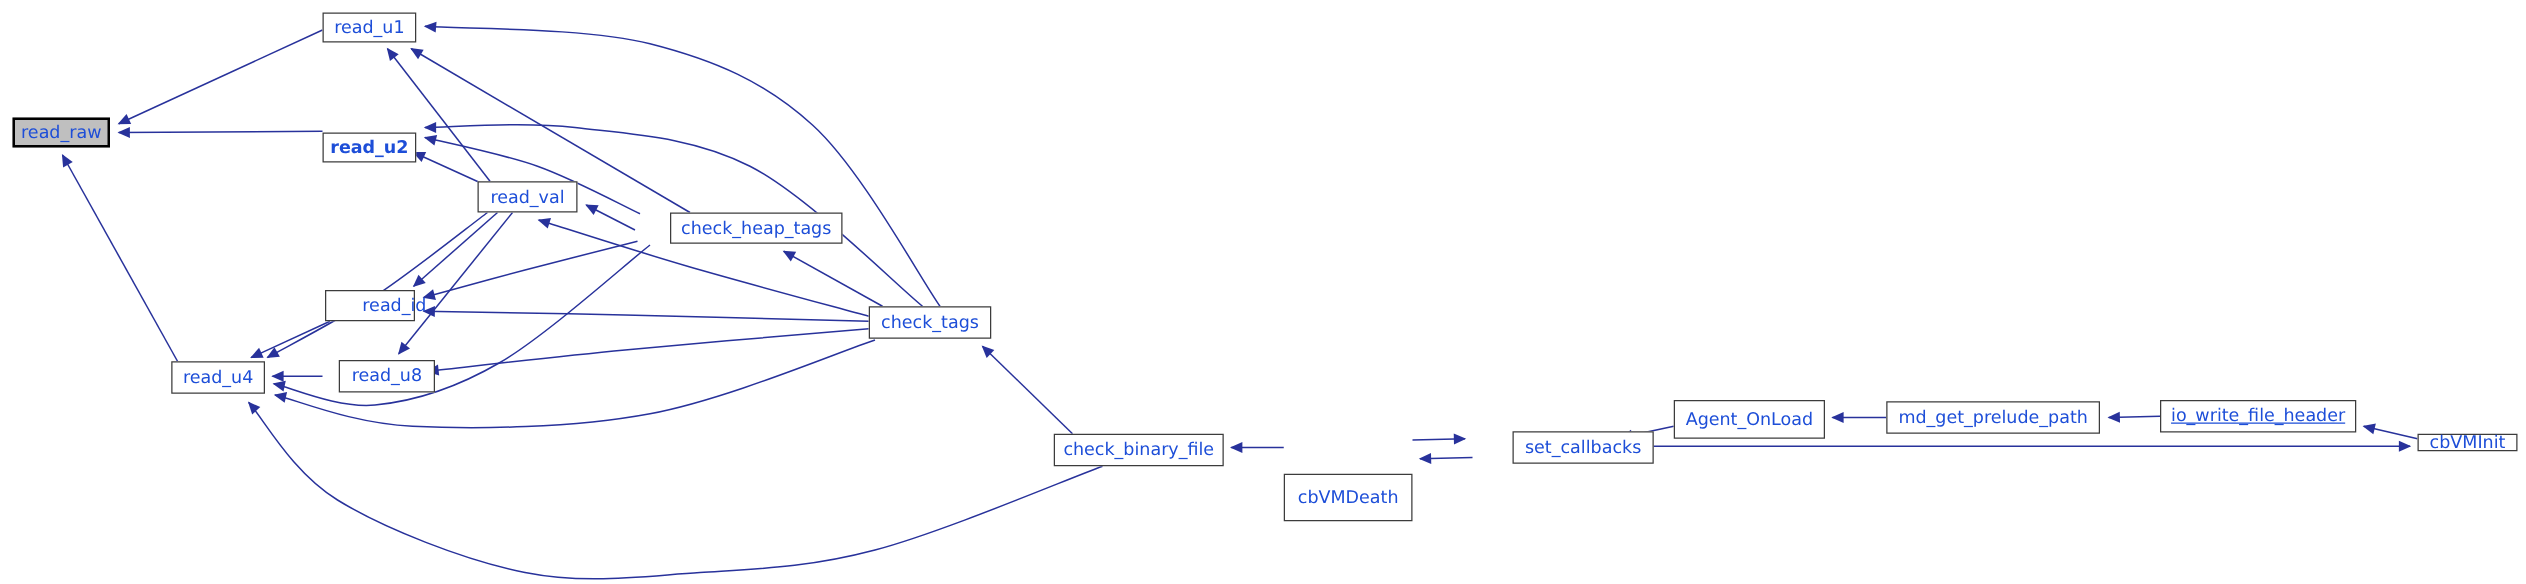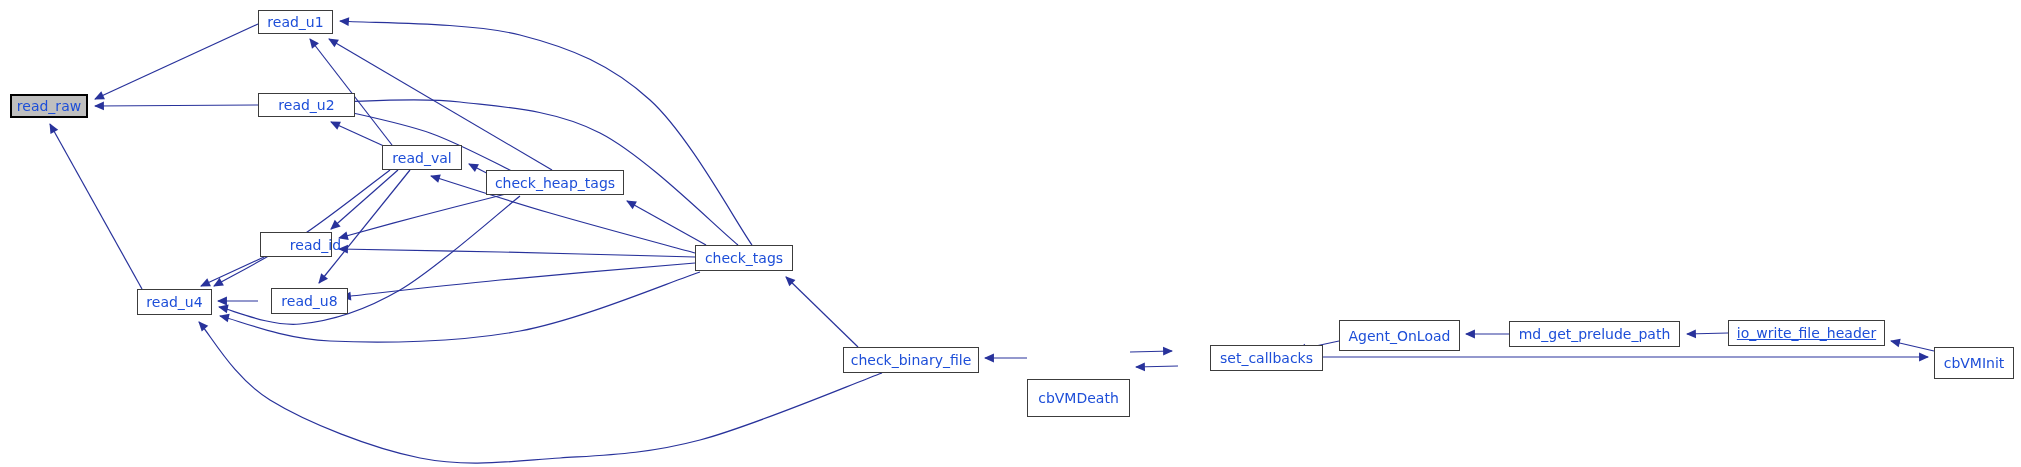--- a/index.html
+++ b/index.html
@@ -74,27 +74,27 @@
         <path class="edge" d="M1291,357 C1344.1666666666667,357 1503.8333333333333,357 1610,357 C1716.1666666666667,357 1875,357 1928,357" stroke="#28329b" marker-end="url(#arrow)"></path>
       </g>
   </svg>
   <div id="nodes">
       <div class="node hl" style="left: 10px; top: 94px; width: 78px; height: 24px;">
         <span>read_raw</span>
       </div>
       <div class="node" style="left: 258px; top: 10px; width: 75px; height: 24px;">
         <span>read_u1</span>
       </div>
-      <div class="node" style="left: 258px; top: 93px; width: 97px; height: 24px;">
+      <div class="node" style="left: 258px; top: 106px; width: 75px; height: 24px; font-weight: bold;">
         <span>read_u2</span>
       </div>
       <div class="node" style="left: 382px; top: 145px; width: 80px; height: 25px;">
         <span>read_val</span>
       </div>
-      <div class="node" style="left: 486px; top: 170px; width: 138px; height: 25px;">
+      <div class="node" style="left: 536px; top: 170px; width: 138px; height: 25px;">
         <span>check_heap_tags</span>
       </div>
       <div class="node" style="left: 260px; top: 232px; width: 72px; height: 25px; padding-left: 39px;">
         <span>read_id</span>
       </div>
       <div class="node" style="left: 258px; top: 288px; width: 77px; height: 26px; margin-left: 13px;">
         <span>read_u8</span>
       </div>
       <div class="node" style="left: 137px; top: 289px; width: 75px; height: 26px;">
         <span>read_u4</span>
@@ -113,17 +113,17 @@
       </div>
       <div class="node" style="left: 1339px; top: 320px; width: 121px; height: 31px;">
         <span>Agent_OnLoad</span>
       </div>
       <div class="node" style="left: 1509px; top: 321px; width: 171px; height: 26px;">
         <span>md_get_prelude_path</span>
       </div>
       <div class="node" style="left: 1728px; top: 320px; width: 157px; height: 26px; text-decoration: underline;">
         <span>io_write_file_header</span>
       </div>
-      <div class="node" style="left: 1934px; top: 347px; width: 80px; height: 32px;">
+      <div class="node" style="left: 1934px; top: 347px; width: 80px; height: 14px;">
         <span>cbVMInit</span>
       </div>
     </div>
 </div>
 
 </body></html>

